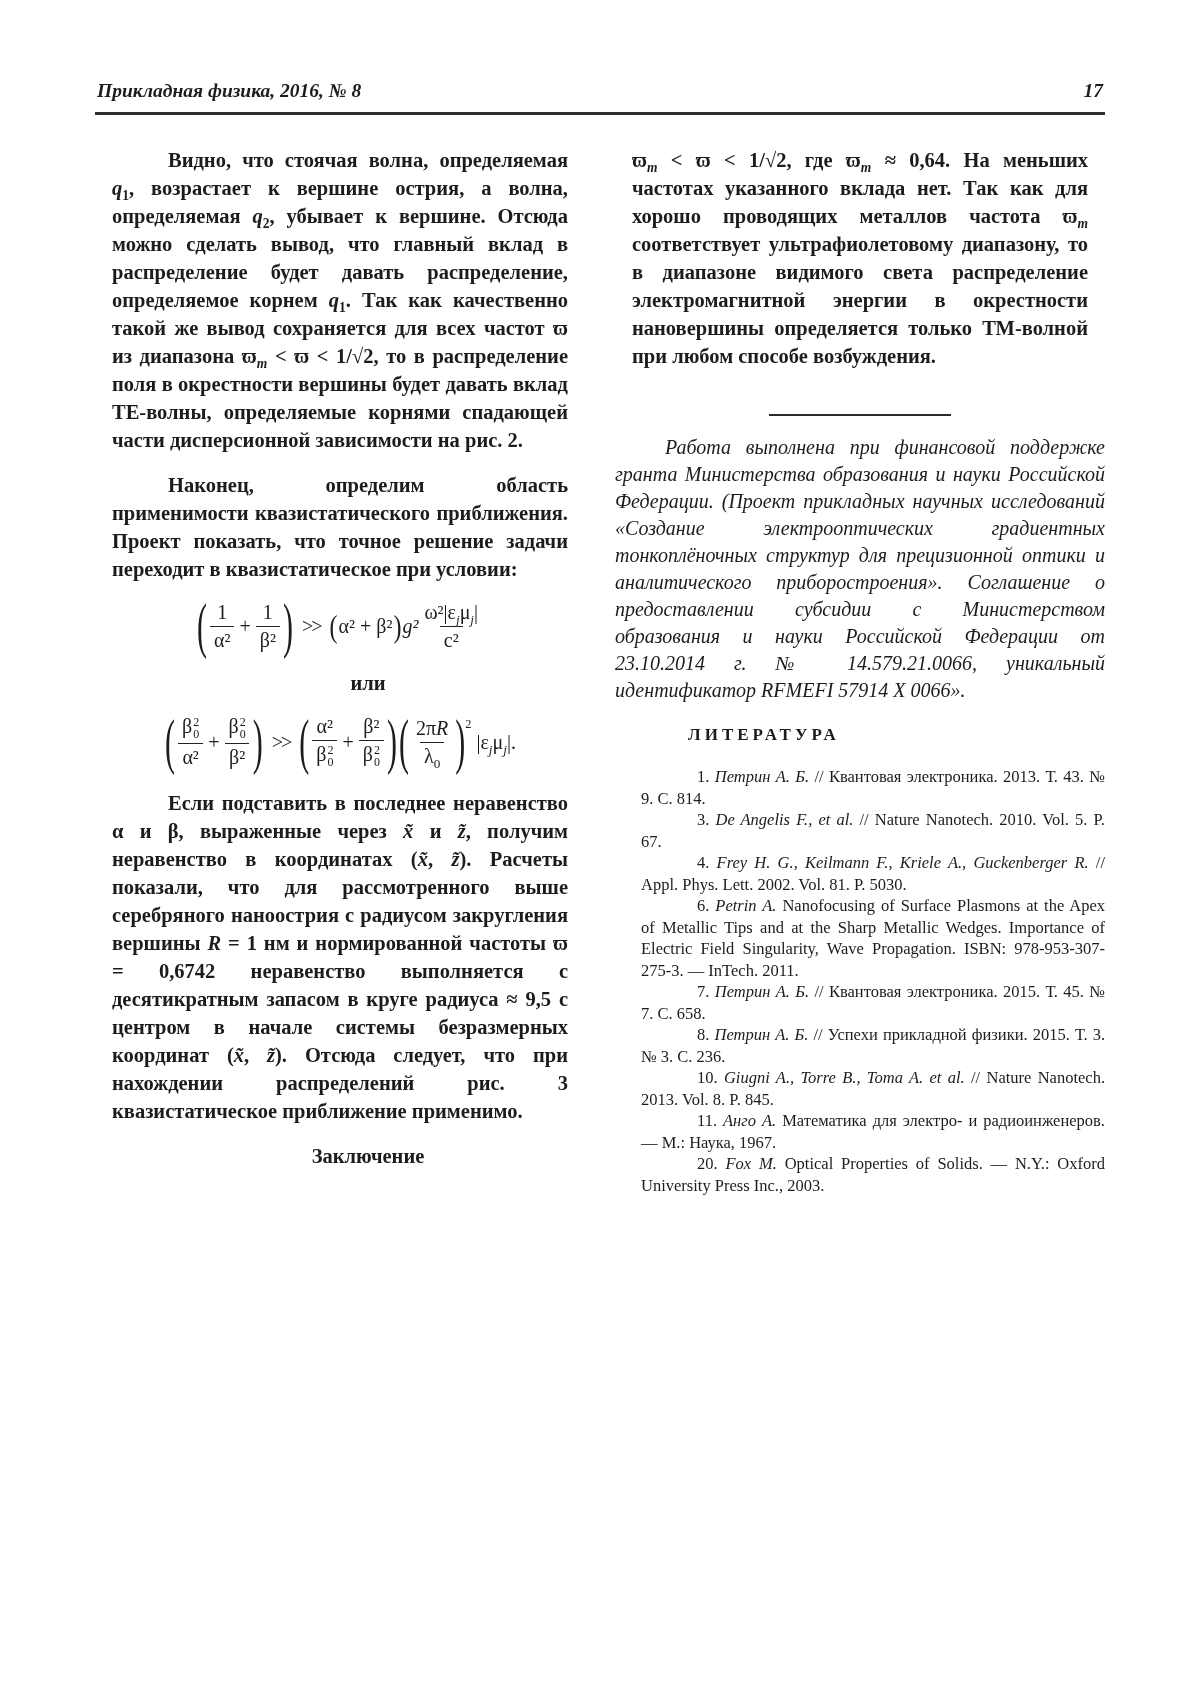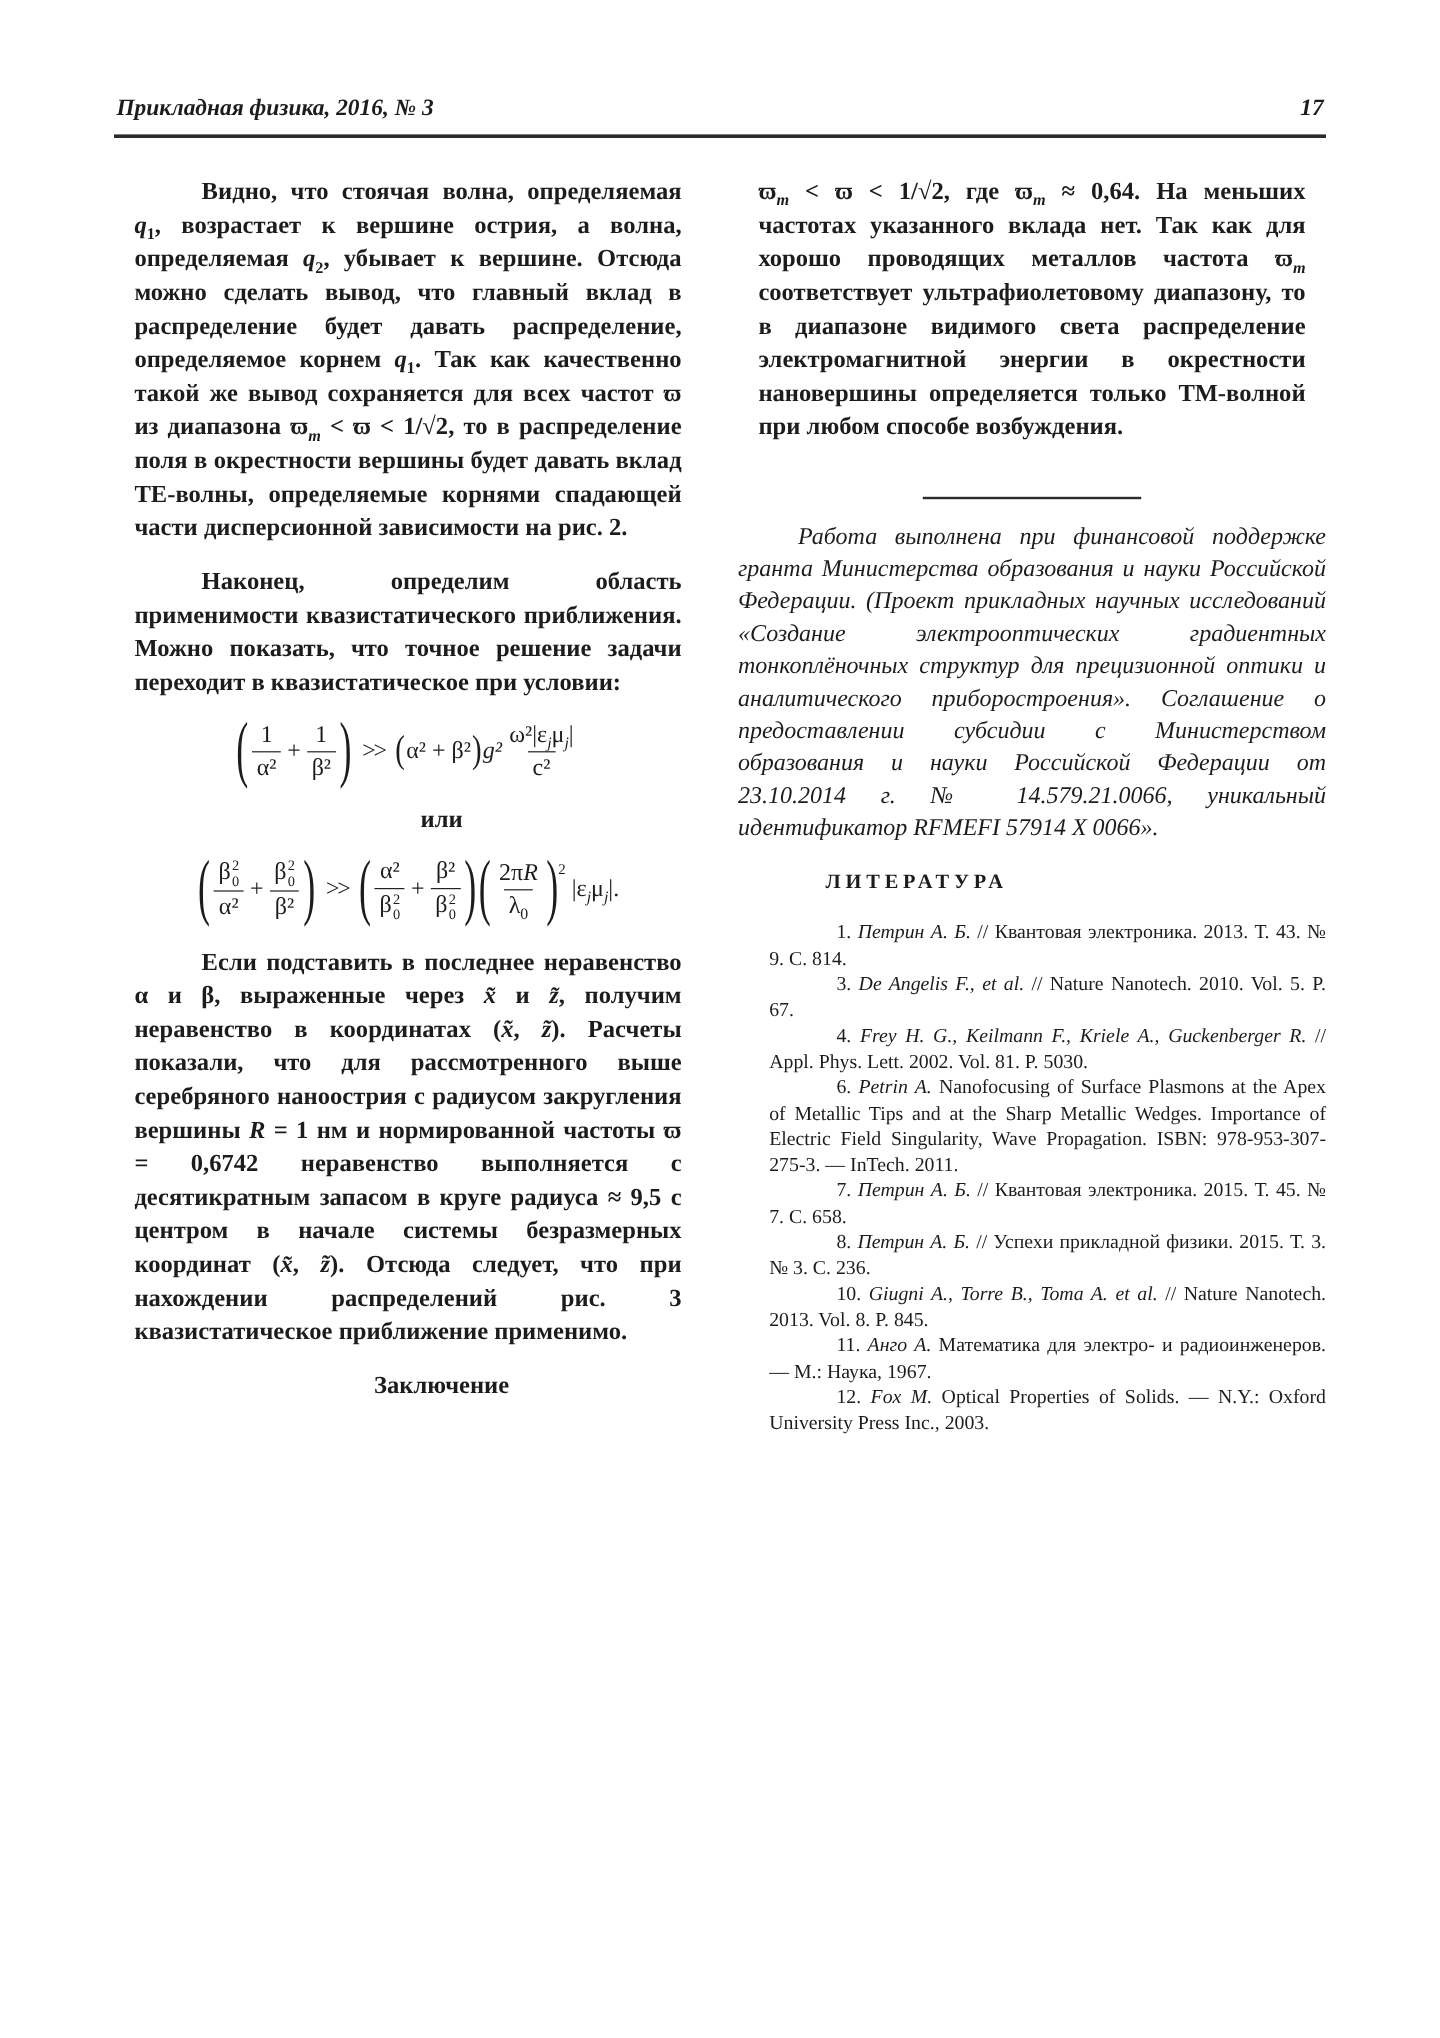--- a/index.html
+++ b/index.html
@@ -40,30 +40,30 @@
   .lit-title{font-weight:bold;font-size:17px;letter-spacing:4px;margin:52px 0 20px 62px;text-align:left;text-indent:0;}
   .refs{font-size:16.5px;line-height:21.5px;margin-left:26px;}
   .ref{margin:0;text-indent:56px;text-align:justify;}
 </style>
 </head>
 <body>
 
 <div class="page">
 
   <div class="runhead">
-    <span>Прикладная физика, 2016, № 3</span>
+    <span>Прикладная физика, 2016, № 8</span>
     <span>17</span>
   </div>
   <hr class="headrule">
 
   <div class="columns">
 
     <div class="col">
       <p class="body">Видно, что стоячая волна, определяемая <i>q</i><sub>1</sub>, возрастает к вершине острия, а волна, определяемая <i>q</i><sub>2</sub>, убывает к вершине. Отсюда можно сделать вывод, что главный вклад в распределение будет давать распределение, определяемое корнем <i>q</i><sub>1</sub>. Так как качественно такой же вывод сохраняется для всех частот ϖ из диапазона ϖ<sub><i>m</i></sub> &lt; ϖ &lt; 1/√2, то в распределение поля в окрестности вершины будет давать вклад ТЕ-волны, определяемые корнями спадающей части дисперсионной зависимости на рис. 2.</p>
-      <p class="body">Наконец, определим область применимости квазистатического приближения. Можно показать, что точное решение задачи переходит в квазистатическое при условии:</p>
+      <p class="body">Наконец, определим область применимости квазистатического приближения. Проект показать, что точное решение задачи переходит в квазистатическое при условии:</p>
 
       <div class="formula">
         <span class="bp">(</span>
         <span class="frac">
           <span class="fn">1</span>
           <span class="fd">α²</span>
         </span>
         <span class="op">+</span>
         <span class="frac">
           <span class="fn">1</span>
@@ -146,18 +146,18 @@
 
       <div class="refs">
         <p class="ref"><span>1. </span><i>Петрин А. Б.</i><span> // Квантовая электроника. 2013. Т. 43. № 9. С. 814.</span></p>
         <p class="ref"><span>3. </span><i>De Angelis F., et al.</i><span> // Nature Nanotech. 2010. Vol. 5. P. 67.</span></p>
         <p class="ref"><span>4. </span><i>Frey H. G., Keilmann F., Kriele A., Guckenberger R.</i><span> // Appl. Phys. Lett. 2002. Vol. 81. P. 5030.</span></p>
         <p class="ref"><span>6. </span><i>Petrin A.</i><span> Nanofocusing of Surface Plasmons at the Apex of Metallic Tips and at the Sharp Metallic Wedges. Importance of Electric Field Singularity, Wave Propagation. ISBN: 978-953-307-275-3. — InTech. 2011.</span></p>
         <p class="ref"><span>7. </span><i>Петрин А. Б.</i><span> // Квантовая электроника. 2015. Т. 45. № 7. С. 658.</span></p>
         <p class="ref"><span>8. </span><i>Петрин А. Б.</i><span> // Успехи прикладной физики. 2015. Т. 3. № 3. С. 236.</span></p>
         <p class="ref"><span>10. </span><i>Giugni A., Torre B., Toma A. et al.</i><span> // Nature Nanotech. 2013. Vol. 8. P. 845.</span></p>
         <p class="ref"><span>11. </span><i>Анго А.</i><span> Математика для электро- и радиоинженеров. — М.: Наука, 1967.</span></p>
-        <p class="ref"><span>12. </span><i>Fox M.</i><span> Optical Properties of Solids. — N.Y.: Oxford University Press Inc., 2003.</span></p>
+        <p class="ref"><span>20. </span><i>Fox M.</i><span> Optical Properties of Solids. — N.Y.: Oxford University Press Inc., 2003.</span></p>
       </div>
     </div>
 
   </div>
 </div>
 
 </body></html>

